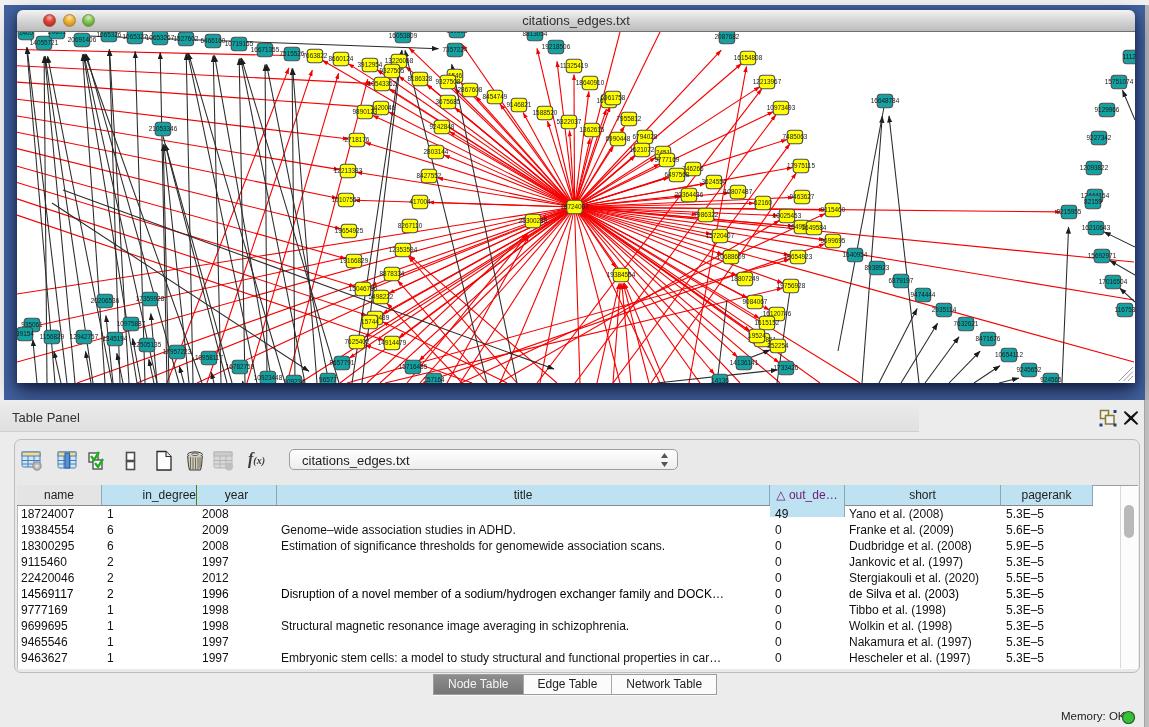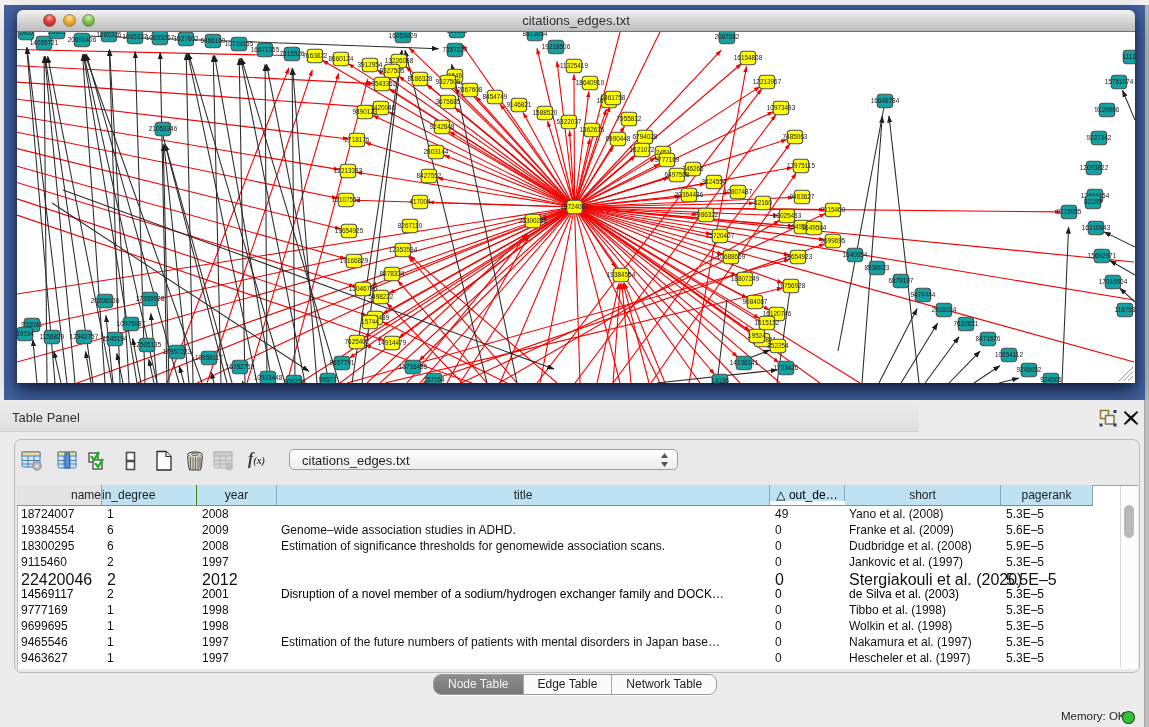--- a/index.html
+++ b/index.html
@@ -14,21 +14,21 @@
 #pbar{position:absolute;left:0;top:4px;width:919px;height:27px;background:linear-gradient(#eaeaea,#e0e0e0);border-bottom:1px solid #cfcfcf}
 #pbar span{position:absolute;left:12px;top:6px;font-size:13px;color:#333}
 #cont{position:absolute;left:14px;top:39px;width:1124px;height:232px;background:#e9e9e9;border:1px solid #bdbdbd;border-radius:7px}
 #combo{position:absolute;left:289px;top:449px;width:389px;height:21px;border:1px solid #9f9f9f;border-radius:5px;
  background:linear-gradient(#ffffff,#ededed);box-sizing:border-box}
 #combo span{position:absolute;left:12px;top:3px;font-size:13px;color:#1d1d1d}
 #tbl{position:absolute;left:17px;top:485px;width:1120px;height:183px;background:#fff;border-top:1px solid #9f9f9f;border-left:1px solid #bbb}
 #thead{position:absolute;left:17px;top:485px;width:1076px;height:20px;border-bottom:1px solid #8a8a8a}
 #vsb{position:absolute;left:1120px;top:486px;width:16px;height:182px;background:#fcfcfc;border-left:1px solid #d8d8d8}
 #vthumb{position:absolute;left:2.5px;top:19px;width:10px;height:33px;background:#b9b9b9;border-radius:5px}
-#tabs{position:absolute;left:433px;top:674px;height:19px;border:1px solid #9d9d9d;border-radius:8px;background:#fbfbfb;display:flex;overflow:hidden;box-shadow:0 1px 0 rgba(255,255,255,.7)}
+#tabs{position:absolute;left:433px;top:674px;height:19px;border:1px solid #9d9d9d;border-radius:0;background:#fbfbfb;display:flex;overflow:hidden;box-shadow:0 1px 0 rgba(255,255,255,.7)}
 #tabs div{font-size:12px;line-height:19px;padding:0 14px;color:#222;border-right:1px solid #a8a8a8}
 #tabs div.sel{background:linear-gradient(#8d8d8d,#767676);color:#f4f4f4}
 #mem{position:absolute;left:1061px;top:710px;font-size:11.5px;color:#222}
 #grstrip{position:absolute;left:1144px;top:400px;width:5px;height:327px;background:#bdbdbd;border-left:1px solid #a2a2a2;box-sizing:border-box}
 </style></head>
 <body>
 <div id="top">
  <div id="blue"></div>
  <div id="rstrip"></div>
  <div id="win">
@@ -612,25 +612,25 @@
 <div style="position:absolute;left:248px;top:450px;width:24px;height:22px;font-family:'Liberation Serif',serif;font-style:italic;color:#3a3a3a;font-size:16px;font-weight:bold">f<span style="font-size:10px">(x)</span></div>
 <div id="combo">
     <span>citations_edges.txt</span>
  <svg style="position:absolute;right:8px;top:3px" width="9" height="14" viewBox="0 0 9 14">
   <path d="M4.5 0 L8 5 H1 Z" fill="#555"></path>
       <path d="M4.5 14 L8 9 H1 Z" fill="#555"></path>
     </svg>
 </div>
 <div id="tbl"></div>
 <div id="thead">
-    <div style="position:absolute;left:0px;top:0;width:84px;height:20px;background:#e4e4e4;border-right:1px solid #8aa8b8;text-align:right;line-height:20px;font-size:12px;color:#222">name</div>
-    <div style="position:absolute;left:85px;top:0;width:94px;height:20px;background:#bfe2f2;border-right:3px solid #4d7c0f;text-align:left;line-height:20px;font-size:12px;color:#222">in_degree</div>
+    <div style="position:absolute;left:0px;top:0;width:84px;height:20px;background:#e4e4e4;border-right:1px solid #8aa8b8;text-align:center;line-height:20px;font-size:12px;color:#222">name</div>
+    <div style="position:absolute;left:85px;top:0;width:94px;height:20px;background:#bfe2f2;border-right:3px solid #4d7c0f;text-align:right;line-height:20px;font-size:12px;color:#222">in_degree</div>
     <div style="position:absolute;left:180px;top:0;width:79px;height:20px;background:#bfe2f2;border-right:1px solid #8aa8b8;text-align:center;line-height:20px;font-size:12px;color:#222">year</div>
     <div style="position:absolute;left:260px;top:0;width:492px;height:20px;background:#bfe2f2;border-right:1px solid #8aa8b8;text-align:center;line-height:20px;font-size:12px;color:#222">title</div>
-    <div style="position:absolute;left:753px;top:0;width:74px;height:16px;background:#bfe2f2;border-right:1px solid #8aa8b8;text-align:center;line-height:20px;font-size:12px;color:#000000">△ out_de…</div>
+    <div style="position:absolute;left:753px;top:0;width:74px;height:32px;background:#bfe2f2;border-right:1px solid #8aa8b8;text-align:center;line-height:20px;font-size:12px;color:#701a75">△ out_de…</div>
     <div style="position:absolute;left:828px;top:0;width:155px;height:20px;background:#bfe2f2;border-right:1px solid #8aa8b8;text-align:center;line-height:20px;font-size:12px;color:#222">short</div>
     <div style="position:absolute;left:984px;top:0;width:91px;height:20px;background:#bfe2f2;border-right:1px solid #8aa8b8;text-align:center;line-height:20px;font-size:12px;color:#222">pagerank</div>
   </div>
 <div style="position:absolute;left:17px;top:507px;width:1076px;height:16px;font-size:12px;color:#111">
     <div style="position:absolute;left:4px;top:0;white-space:nowrap">18724007</div>
     <div style="position:absolute;left:90px;top:0;white-space:nowrap">1</div>
     <div style="position:absolute;left:185px;top:0;white-space:nowrap">2008</div>
     <div style="position:absolute;left:758px;top:0;white-space:nowrap">49</div>
     <div style="position:absolute;left:832px;top:0;white-space:nowrap">Yano et al. (2008)</div>
     <div style="position:absolute;left:989px;top:0;white-space:nowrap">5.3E–5</div>
@@ -654,66 +654,67 @@
     <div style="position:absolute;left:989px;top:0;white-space:nowrap">5.9E–5</div>
   </div>
 <div style="position:absolute;left:17px;top:555px;width:1076px;height:16px;font-size:12px;color:#111">
     <div style="position:absolute;left:4px;top:0;white-space:nowrap">9115460</div>
     <div style="position:absolute;left:90px;top:0;white-space:nowrap">2</div>
     <div style="position:absolute;left:185px;top:0;white-space:nowrap">1997</div>
     <div style="position:absolute;left:758px;top:0;white-space:nowrap">0</div>
     <div style="position:absolute;left:832px;top:0;white-space:nowrap">Jankovic et al. (1997)</div>
     <div style="position:absolute;left:989px;top:0;white-space:nowrap">5.3E–5</div>
   </div>
-<div style="position:absolute;left:17px;top:571px;width:1076px;height:16px;font-size:16px;color:#111">
+<div style="position:absolute;left:17px;top:571px;width:1076px;height:16px;font-size:12px;color:#111">
     <div style="position:absolute;left:4px;top:0;white-space:nowrap">22420046</div>
     <div style="position:absolute;left:90px;top:0;white-space:nowrap">2</div>
     <div style="position:absolute;left:185px;top:0;white-space:nowrap">2012</div>
     <div style="position:absolute;left:758px;top:0;white-space:nowrap">0</div>
     <div style="position:absolute;left:832px;top:0;white-space:nowrap">Stergiakouli et al. (2020)</div>
     <div style="position:absolute;left:989px;top:0;white-space:nowrap">5.5E–5</div>
   </div>
 <div style="position:absolute;left:17px;top:587px;width:1076px;height:16px;font-size:12px;color:#000000">
     <div style="position:absolute;left:4px;top:0;white-space:nowrap">14569117</div>
     <div style="position:absolute;left:90px;top:0;white-space:nowrap">2</div>
-    <div style="position:absolute;left:185px;top:0;white-space:nowrap">2001</div>
+    <div style="position:absolute;left:185px;top:0;white-space:nowrap">1996</div>
     <div style="position:absolute;left:264px;top:0;white-space:nowrap">Disruption of a novel member of a sodium/hydrogen exchanger family and DOCK…</div>
     <div style="position:absolute;left:758px;top:0;white-space:nowrap">0</div>
     <div style="position:absolute;left:832px;top:0;white-space:nowrap">de Silva et al. (2003)</div>
     <div style="position:absolute;left:989px;top:0;white-space:nowrap">5.3E–5</div>
   </div>
 <div style="position:absolute;left:17px;top:603px;width:1076px;height:16px;font-size:12px;color:#111">
     <div style="position:absolute;left:4px;top:0;white-space:nowrap">9777169</div>
     <div style="position:absolute;left:90px;top:0;white-space:nowrap">1</div>
     <div style="position:absolute;left:185px;top:0;white-space:nowrap">1998</div>
     <div style="position:absolute;left:758px;top:0;white-space:nowrap">0</div>
     <div style="position:absolute;left:832px;top:0;white-space:nowrap">Tibbo et al. (1998)</div>
     <div style="position:absolute;left:989px;top:0;white-space:nowrap">5.3E–5</div>
   </div>
 <div style="position:absolute;left:17px;top:619px;width:1076px;height:16px;font-size:12px;color:#111">
     <div style="position:absolute;left:4px;top:0;white-space:nowrap">9699695</div>
     <div style="position:absolute;left:90px;top:0;white-space:nowrap">1</div>
     <div style="position:absolute;left:185px;top:0;white-space:nowrap">1998</div>
+    <div style="position:absolute;left:264px;top:0;white-space:nowrap">Structural magnetic resonance image averaging in schizophrenia.</div>
     <div style="position:absolute;left:758px;top:0;white-space:nowrap">0</div>
     <div style="position:absolute;left:832px;top:0;white-space:nowrap">Wolkin et al. (1998)</div>
     <div style="position:absolute;left:989px;top:0;white-space:nowrap">5.3E–5</div>
   </div>
 <div style="position:absolute;left:17px;top:635px;width:1076px;height:16px;font-size:12px;color:#111">
     <div style="position:absolute;left:4px;top:0;white-space:nowrap">9465546</div>
     <div style="position:absolute;left:90px;top:0;white-space:nowrap">1</div>
     <div style="position:absolute;left:185px;top:0;white-space:nowrap">1997</div>
-    <div style="position:absolute;left:264px;top:0;white-space:nowrap">Estimation of the future numbers of patients with mental disorders in Japan base…</div>
     <div style="position:absolute;left:758px;top:0;white-space:nowrap">0</div>
     <div style="position:absolute;left:832px;top:0;white-space:nowrap">Nakamura et al. (1997)</div>
     <div style="position:absolute;left:989px;top:0;white-space:nowrap">5.3E–5</div>
   </div>
 <div style="position:absolute;left:17px;top:651px;width:1076px;height:16px;font-size:12px;color:#111">
     <div style="position:absolute;left:4px;top:0;white-space:nowrap">9463627</div>
     <div style="position:absolute;left:90px;top:0;white-space:nowrap">1</div>
     <div style="position:absolute;left:185px;top:0;white-space:nowrap">1997</div>
+    <div style="position:absolute;left:264px;top:0;white-space:nowrap">Embryonic stem cells: a model to study structural and functional properties in car…</div>
     <div style="position:absolute;left:758px;top:0;white-space:nowrap">0</div>
     <div style="position:absolute;left:832px;top:0;white-space:nowrap">Hescheler et al. (1997)</div>
     <div style="position:absolute;left:989px;top:0;white-space:nowrap">5.3E–5</div>
   </div>
 <div id="vsb">
     <div id="vthumb"></div>
   </div>
 <div id="tabs">
     <div class="sel">Node Table</div>
     <div>Edge Table</div>

